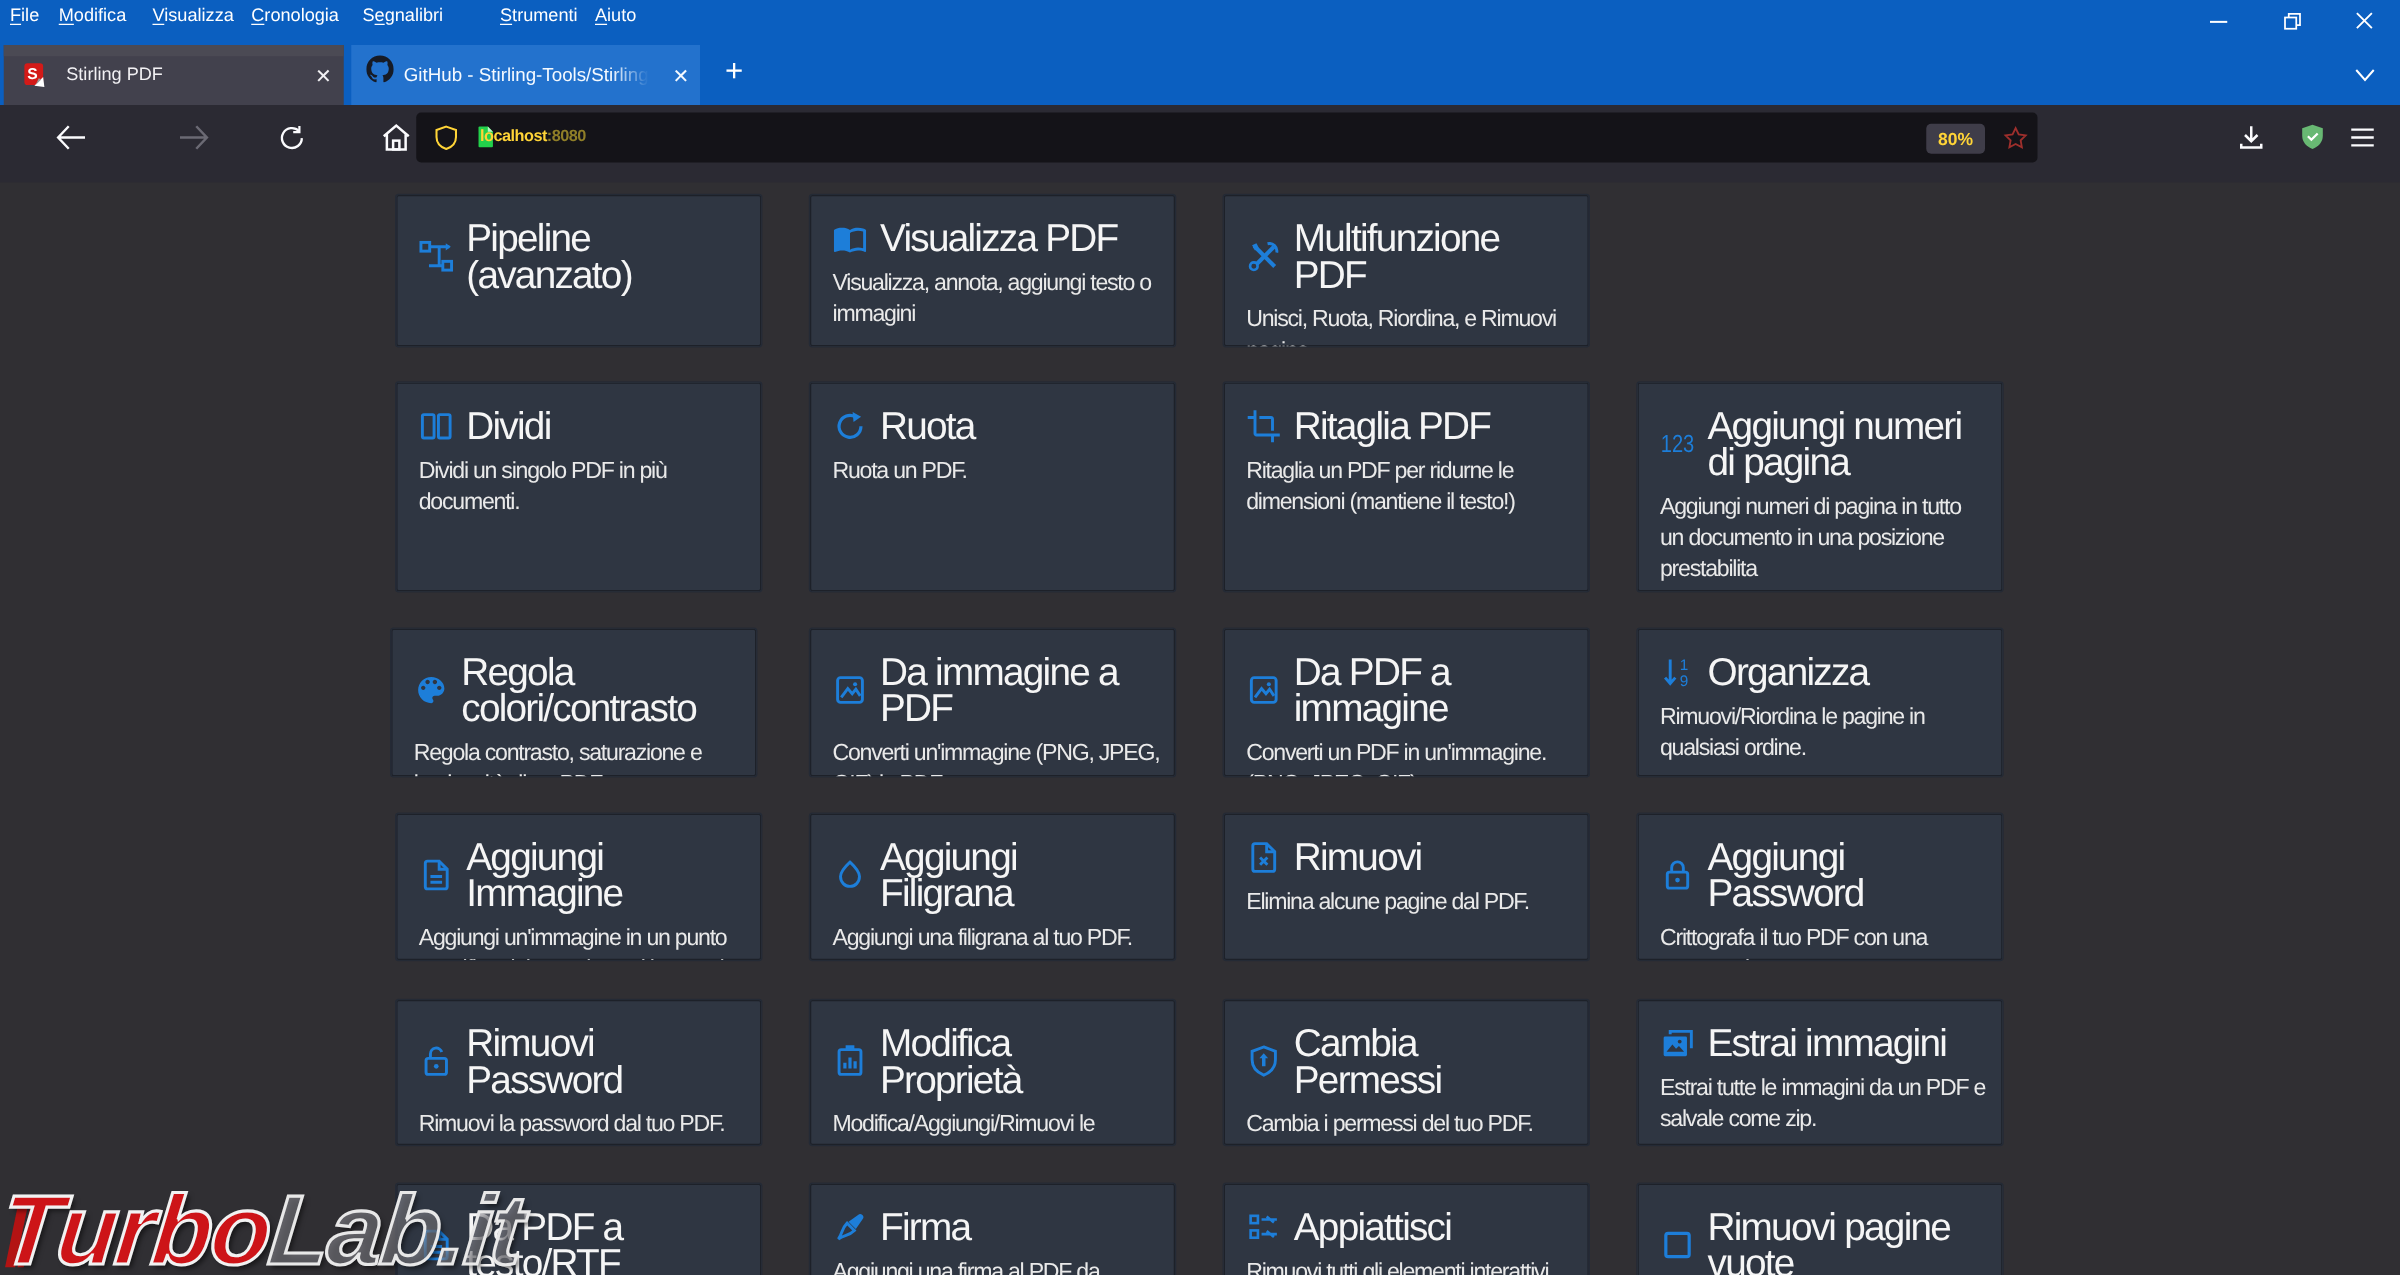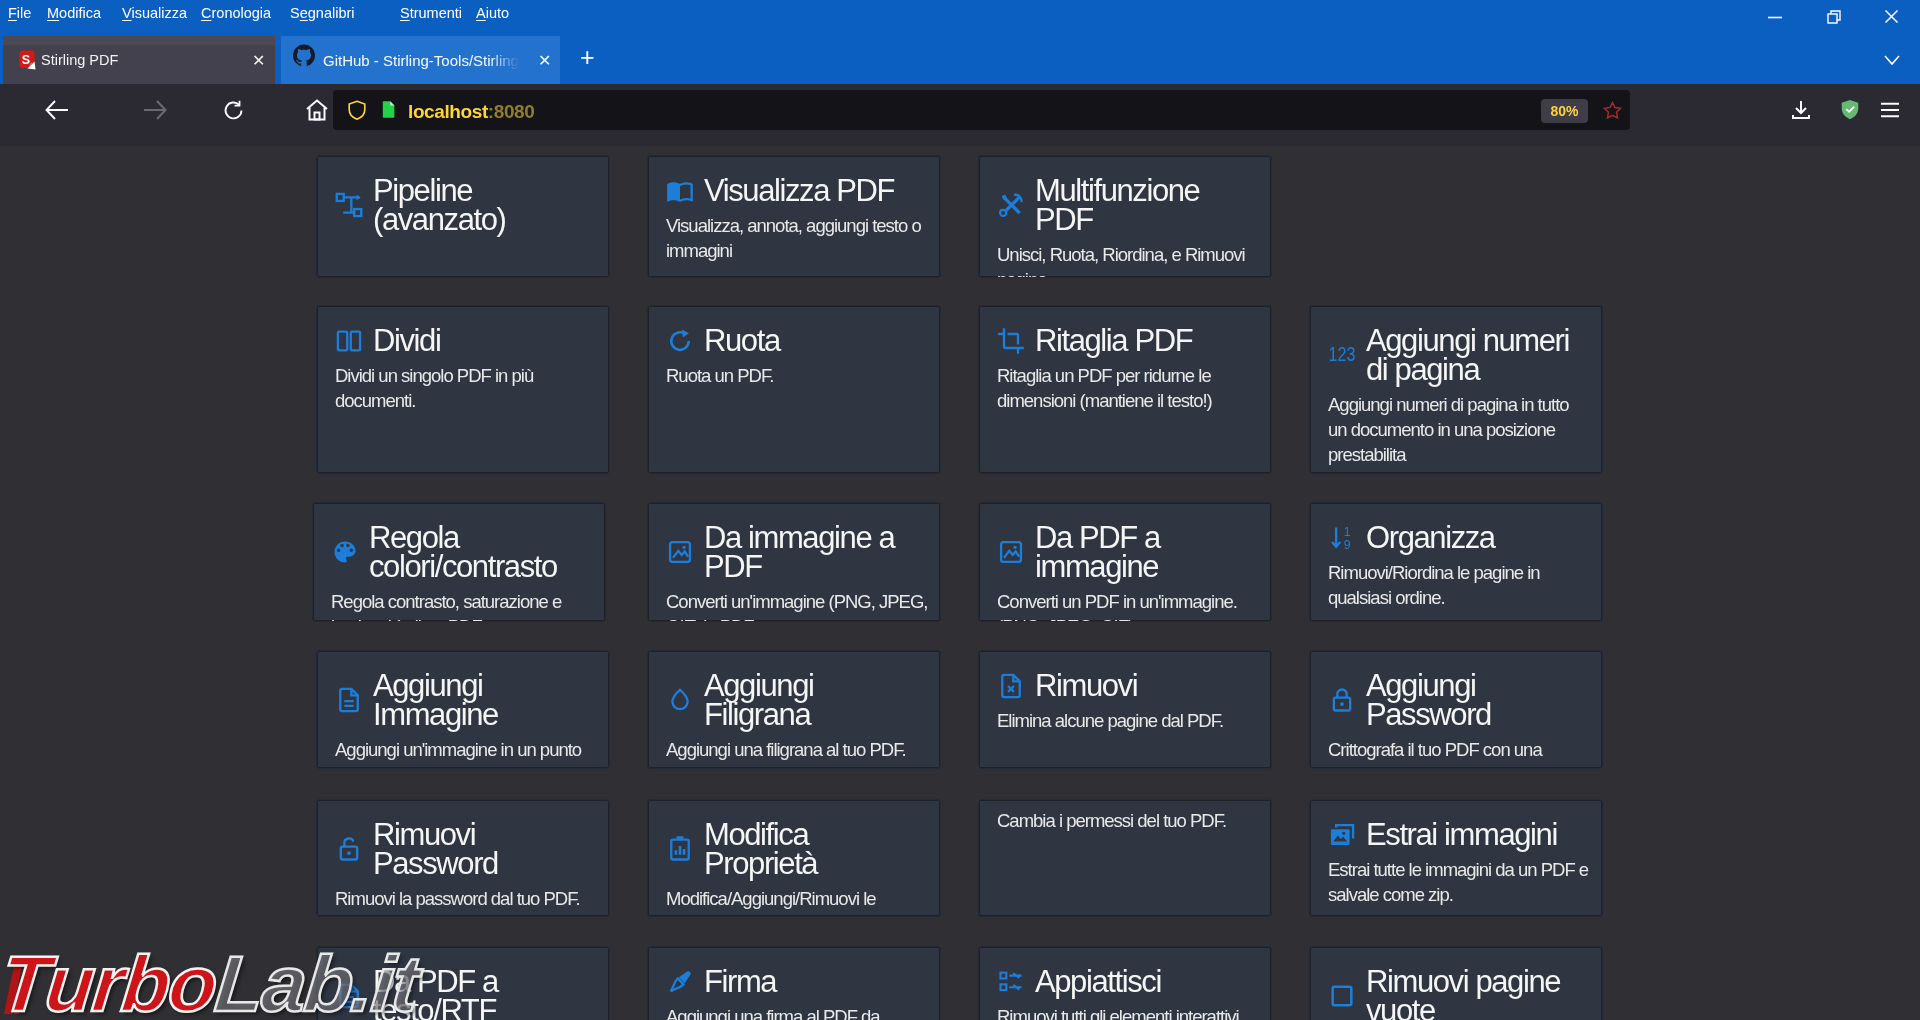--- a/index.html
+++ b/index.html
@@ -18,21 +18,21 @@
   color:#f5faff; font-size:15px; }
 .tabtxt { position:absolute; left:42px; top:16px; white-space:nowrap; overflow:hidden; }
 #tab2 .tabtxt { width:196px; -webkit-mask-image:linear-gradient(90deg,#000 85%,transparent); }
 .tclose { position:absolute; top:15px; font-size:16px; font-weight:400; }
 #navbar { position:absolute; left:0; top:84px; width:1920px; height:62px; background:#2b2a33; }
 #urlbar { position:absolute; left:333px; top:6px; width:1297px; height:40px;
   background:#141318; border-radius:4px; }
 .navico { position:absolute; top:13px; width:26px; height:26px; }
 #zoombadge { position:absolute; left:1541px; top:15px; width:47px; height:24px; background:#3f3d49;
   border-radius:4px; color:#ffd437; font-size:14px; font-weight:bold; text-align:center; line-height:24px; }
-#urltext { position:absolute; left:408px; top:17px; font-size:19px; letter-spacing:-0.4px; font-weight:bold; color:#ffd437; }
+#urltext { position:absolute; left:384px; top:17px; font-size:13px; letter-spacing:-0.4px; font-weight:bold; color:#ffd437; }
 #urltext .dim { color:#8f7e28; }
 
 
 .wc { position:absolute; color:#fff; }
 
 
 #content { position:absolute; left:0; top:148px; width:1920px; height:872px; background:#302f33; }
 #cards { position:absolute; left:0; top:0; width:1920px; height:1020px; }
 .card { position:absolute; width:294px; background:#2f3642; border:1px solid #242a35;
   border-radius:3px; overflow:hidden; box-shadow:0 0 0 1px #1d2129 inset; }
@@ -62,21 +62,21 @@
 </div>
 
 <div id="tabbar">
   <div id="tab1">
     <svg style="position:absolute;left:16px;top:14px;width:18px;height:20px;" viewBox="0 0 18 20">
       <rect x="0.5" y="0.5" width="15" height="17.5" rx="2.5" fill="#d31a18"></rect>
       <text x="7" y="13.5" text-anchor="middle" font-size="12.5" font-weight="bold" fill="#fff" font-family="Liberation Sans">S</text>
       <path d="M8.5 18.5 L15.5 11.5 L16.5 19.5 Z" fill="#ffffff"></path>
       <path d="M9.5 18 L14 13.5 L12 12.5 Z" fill="#9a9a9a"></path>
     </svg>
-    <span class="tabtxt" style="left:38px;text-align:center;">Stirling PDF</span>
+    <span class="tabtxt" style="left:50px;text-align:center;">Stirling PDF</span>
     <span class="tclose" style="left:249px;">✕</span>
   </div>
   <div id="tab2">
     <svg style="position:absolute;left:12px;top:8px;width:22px;height:22px;" viewBox="0 0 24 24">
       <path fill="#161b26" d="M12 .5C5.37.5 0 5.87 0 12.5c0 5.3 3.44 9.8 8.2 11.38.6.11.82-.26.82-.58v-2.03c-3.34.73-4.04-1.61-4.04-1.61-.55-1.39-1.34-1.76-1.34-1.76-1.09-.75.08-.73.08-.73 1.2.08 1.84 1.24 1.84 1.24 1.07 1.83 2.8 1.3 3.49 1 .11-.78.42-1.3.76-1.6-2.66-.3-5.47-1.33-5.47-5.93 0-1.31.47-2.38 1.24-3.22-.12-.3-.54-1.52.12-3.18 0 0 1-.32 3.3 1.23.96-.27 1.98-.4 3-.4s2.04.14 3 .4c2.28-1.55 3.29-1.23 3.29-1.23.66 1.66.24 2.88.12 3.18.77.84 1.23 1.91 1.23 3.22 0 4.61-2.8 5.63-5.48 5.92.43.37.81 1.1.81 2.22v3.29c0 .32.22.7.82.58C20.56 22.3 24 17.8 24 12.5 24 5.87 18.63.5 12 .5z"></path>
     </svg>
     <span class="tabtxt">GitHub - Stirling-Tools/Stirling-</span>
     <span class="tclose" style="left:257px;">✕</span>
   </div>
   <span style="position:absolute;left:580px;top:7px;color:#fff;font-size:25px;font-weight:300;">+</span>
@@ -347,20 +347,29 @@
             <rect x="4.5" y="4" width="15" height="17" rx="1.5"></rect>
             <path d="M9 2.5 H15" stroke-width="3"></path>
             <path d="M8.5 17 V13 M12 17 V9.5 M15.5 17 V12" stroke-width="2.2"></path>
           </svg>
         </span>
         <span class="ctitle">Modifica Proprietà</span>
       </div>
       <div class="cdesc">Modifica/Aggiungi/Rimuovi le proprietà di un documento PDF.</div>
     </div>
 <div class="card" style="left:978px;top:799px;height:118px;">
+      <div class="chead">
+        <span class="cicon">
+          <svg viewBox="0 0 24 24" fill="none" stroke="#1d7ed9" stroke-width="2">
+            <path d="M12 2.2 L20 5.2 V11 c0 5-3.4 8.6-8 10.5 C7.4 19.6 4 16 4 11 V5.2 Z"></path>
+            <path d="M12 6.5 L15 10 H13.2 V15.5 H10.8 V10 H9 Z" fill="#1d7ed9" stroke="none"></path>
+          </svg>
+        </span>
+        <span class="ctitle">Cambia Permessi</span>
+      </div>
       <div class="cdesc">Cambia i permessi del tuo PDF.</div>
     </div>
 <div class="card" style="left:1309px;top:799px;height:118px;">
       <div class="chead">
         <span class="cicon">
           <svg viewBox="0 0 24 24" fill="none">
             <path d="M7 5.5 V3.5 H21.5 V15" stroke="#1d7ed9" stroke-width="2"></path>
             <rect x="2.5" y="7" width="16" height="13.5" rx="1" fill="#1d7ed9"></rect>
             <path d="M4.5 17.5 L8.5 12.5 L11 15.5 L13 13.5 L16.5 17.5 Z" fill="#2f3642"></path>
             <circle cx="13.5" cy="10.5" r="1.3" fill="#2f3642"></circle>

